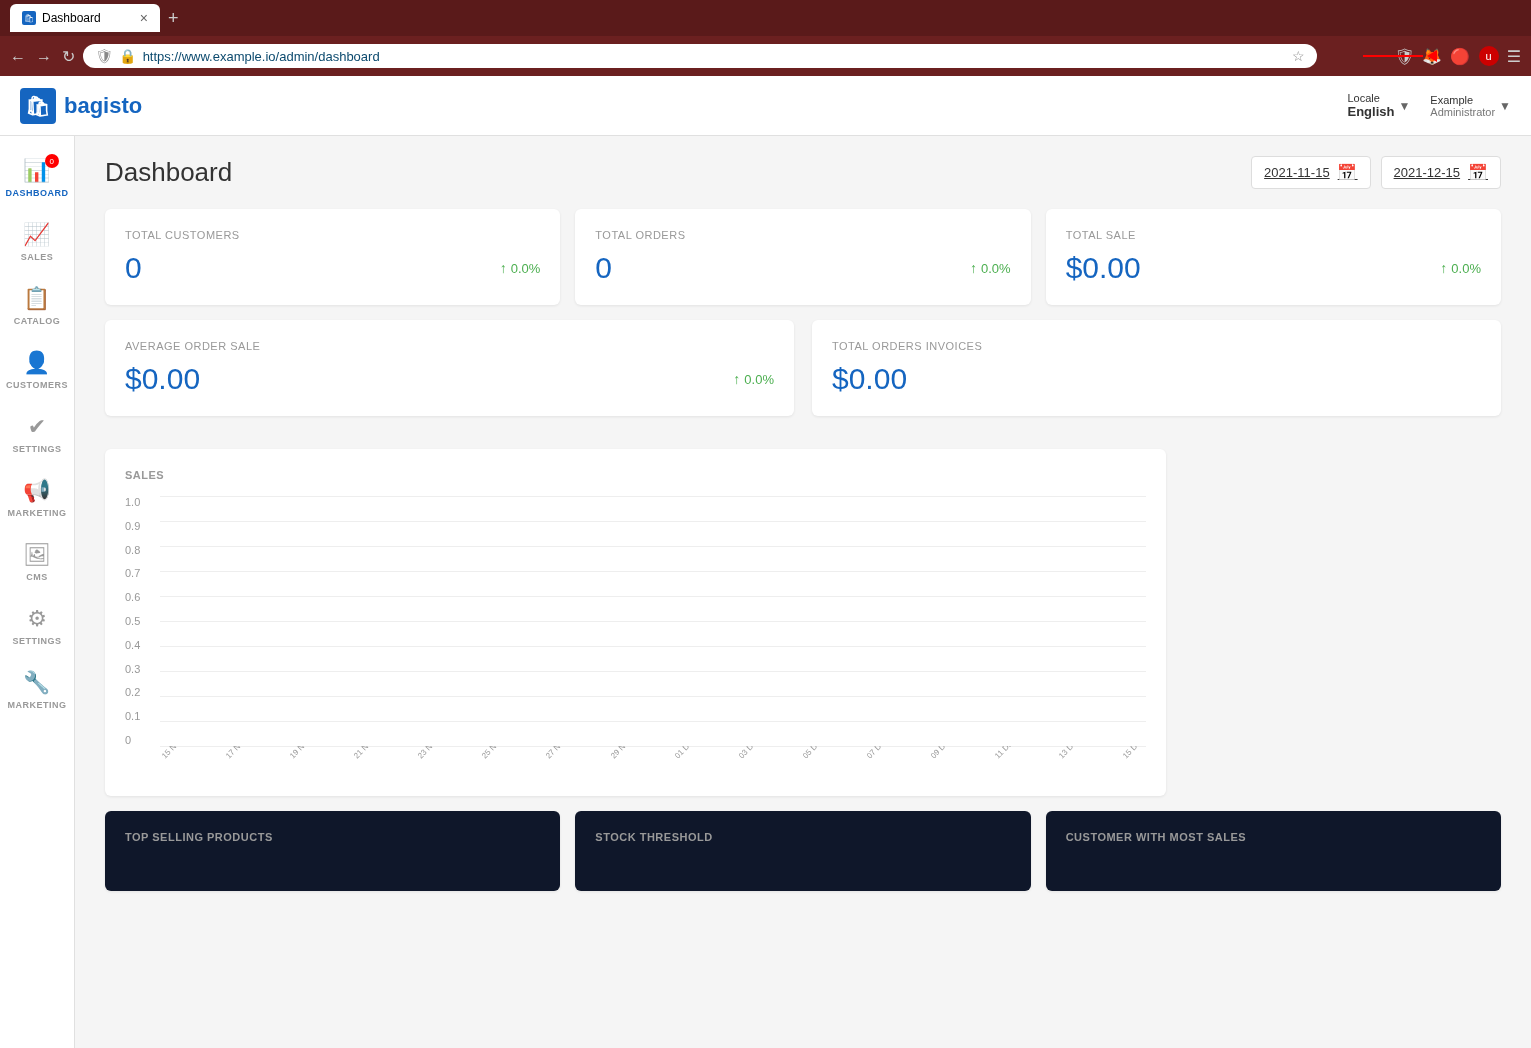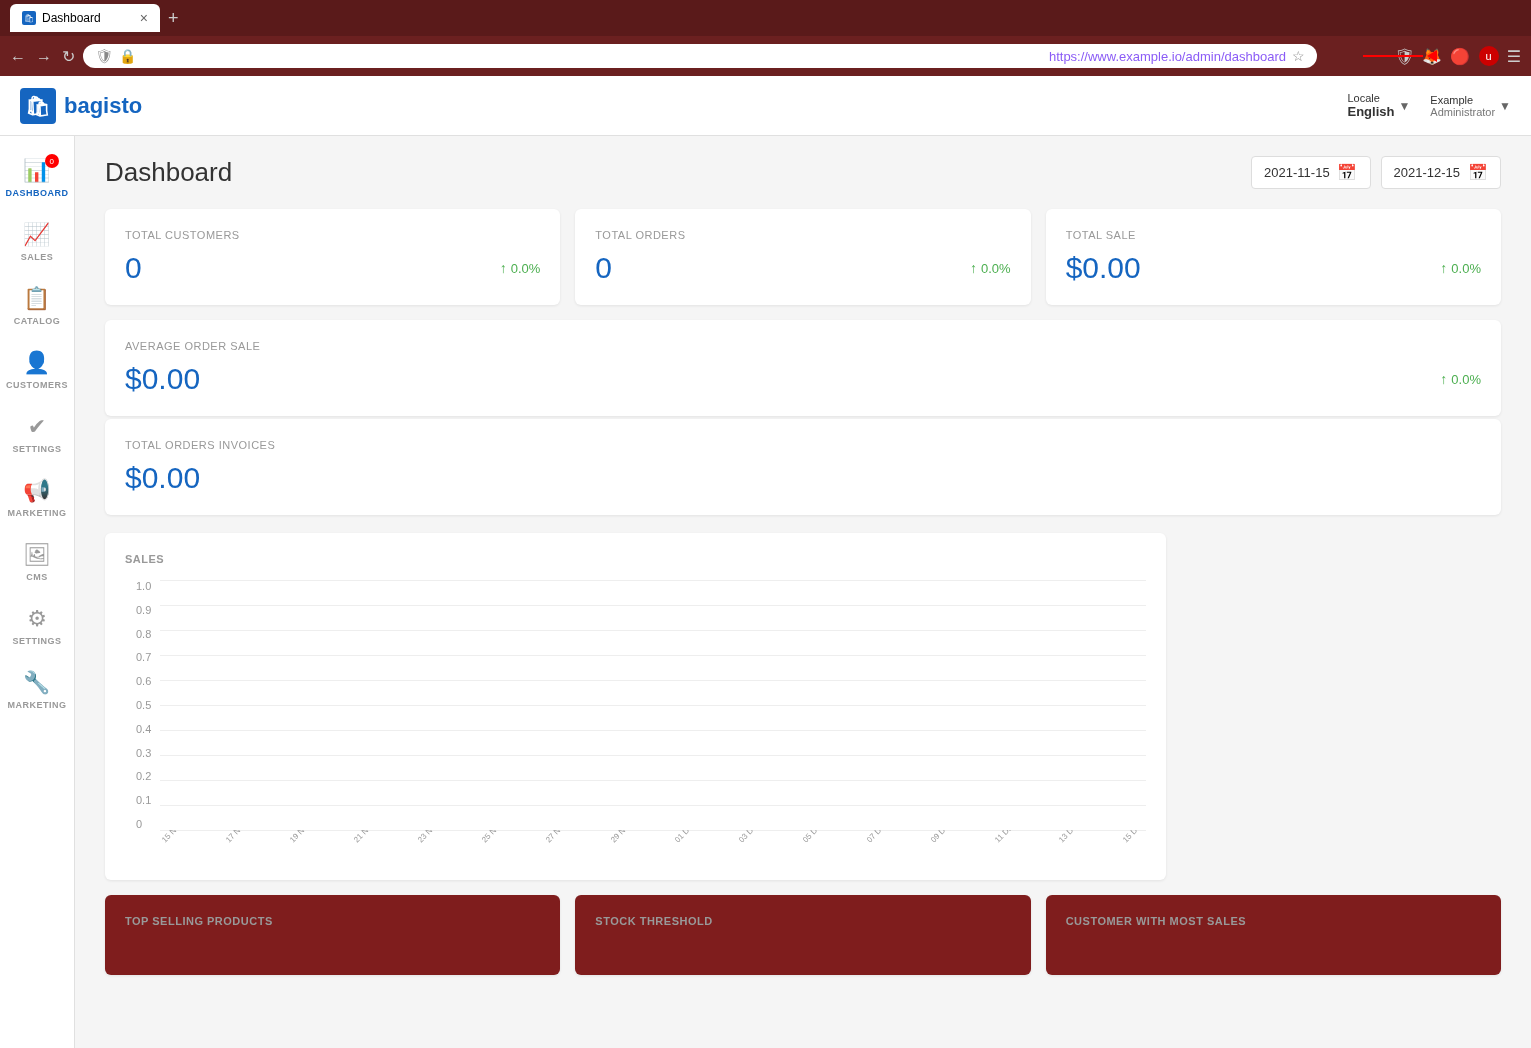--- a/index.html
+++ b/index.html
@@ -49,21 +49,21 @@
       flex: 1;
       background: white;
       border-radius: 20px;
       padding: 4px 12px;
       display: flex;
       align-items: center;
       gap: 6px;
       font-size: 13px;
       position: relative;
     }
-    .address-text { flex: 1; color: #8b5cf6; font-size: 13px; text-align: right; }
+    .address-text { flex: 1; color: #0c4a6e; font-size: 13px; }
     .browser-icons { display: flex; gap: 8px; align-items: center; color: #ccc; font-size: 16px; margin-left: 70px; }
 
     
     .app-header {
       background: white;
       height: 60px;
       display: flex;
       align-items: center;
       padding: 0 20px;
       border-bottom: 1px solid #e0e0e0;
@@ -174,34 +174,35 @@
       align-items: center;
       background: white;
       border: 1px solid #ddd;
       border-radius: 4px;
       padding: 6px 12px;
       gap: 8px;
       font-size: 13px;
       color: #333;
       cursor: pointer;
       margin-left: 10px;
+      text-decoration: underline;
     }
     .calendar-icon { color: #666; font-size: 16px; }
 
     
     .stats-row {
       display: grid;
       grid-template-columns: 1fr 1fr 1fr;
       gap: 15px;
       margin-bottom: 15px;
     }
     .stats-row-2 {
       display: grid;
-      grid-template-columns: 1fr;
-      gap: 3px;
+      grid-template-columns: 1fr 1fr;
+      gap: 18px;
       margin-bottom: 15px;
     }
     .stat-card {
       background: white;
       border-radius: 6px;
       padding: 20px;
       box-shadow: 0 1px 3px rgba(0,0,0,0.08);
     }
     .stat-label {
       font-size: 11px;
@@ -248,21 +249,21 @@
       letter-spacing: 0.5px;
       font-weight: bold;
       margin-bottom: 15px;
     }
     .chart-area {
       position: relative;
       height: 280px;
     }
     .chart-y-axis {
       position: absolute;
-      left: 11px;
+      left: 0;
       top: 0;
       bottom: 30px;
       display: flex;
       flex-direction: column;
       justify-content: space-between;
       font-size: 11px;
       color: #999;
       width: 30px;
     }
     .chart-grid {
@@ -291,21 +292,21 @@
       gap: 10px;
     }
 
     
     .bottom-row {
       display: grid;
       grid-template-columns: 1fr 1fr 1fr;
       gap: 15px;
     }
     .bottom-card {
-      background: #7f1d1d;
+      background: #0f172a;
       border-radius: 6px;
       padding: 20px;
       box-shadow: 0 1px 3px rgba(0,0,0,0.08);
       min-height: 80px;
     }
     .bottom-card-title {
       font-size: 11px;
       color: #999;
       letter-spacing: 0.5px;
       font-weight: bold;

